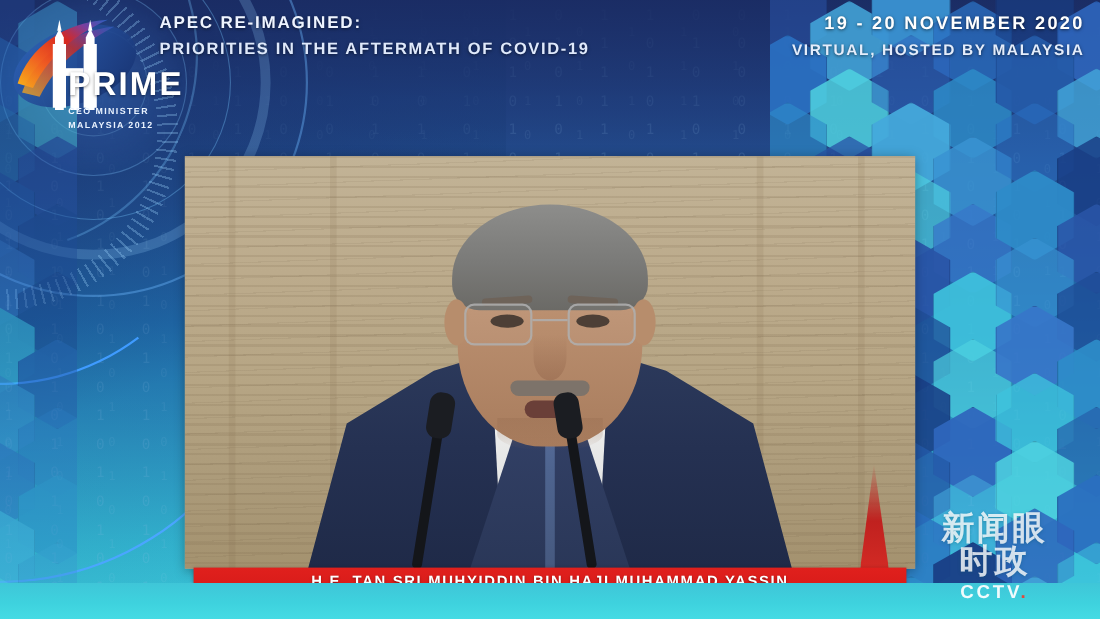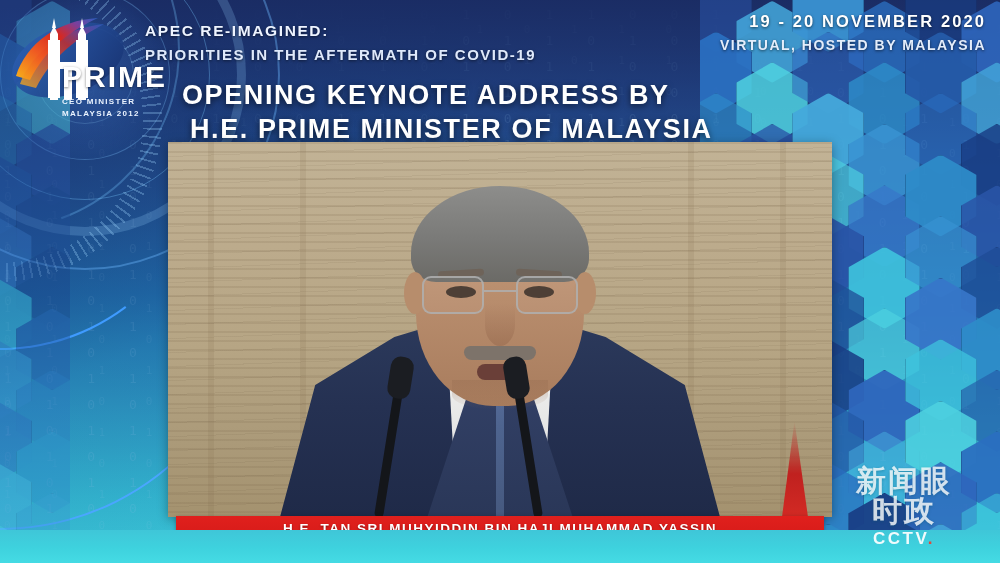--- a/index.html
+++ b/index.html
@@ -58,21 +58,21 @@
 
   
   .hexwrap{ position:absolute; right:0; top:0; width:300px; height:563px; overflow:hidden; }
   .hex{
     position:absolute; width:72px; height:82px;
     clip-path:polygon(50% 0%,100% 25%,100% 75%,50% 100%,0% 75%,0% 25%);
   }
   .hexwrap.left{ left:0; right:auto; width:70px; opacity:.5; }
 
   
-  .hdr-left{ position:absolute; left:145px; top:12px;margin-top:10px; }
+  .hdr-left{ position:absolute; left:145px; top:12px; }
   .hdr-right{ position:absolute; right:14px; top:12px; text-align:right; }
   .hdr-l1{
     color:#eef4ff; font-size:15.5px; font-weight:bold; letter-spacing:1.6px;
     text-shadow:0 1px 3px rgba(0,0,0,.55);
   }
   .hdr-l2{
     color:#dfe9fb; font-size:15px; font-weight:bold; letter-spacing:1.5px; margin-top:6px;
     text-shadow:0 1px 3px rgba(0,0,0,.55);
   }
   .hdr-r1{
@@ -436,24 +436,20 @@
   <div class="hdr-left">
     <div class="hdr-l1">APEC RE-IMAGINED:</div>
     <div class="hdr-l2">PRIORITIES IN THE AFTERMATH OF COVID-19</div>
   </div>
 
   <div class="hdr-right">
     <div class="hdr-r1">19 - 20 NOVEMBER 2020</div>
     <div class="hdr-r2">VIRTUAL, HOSTED BY MALAYSIA</div>
   </div>
 
-  <div class="title">
-    <div>OPENING KEYNOTE ADDRESS BY</div>
-    <div class="l2">H.E. PRIME MINISTER OF MALAYSIA</div>
-  </div>
 
   <div class="video">
     <div class="vbg"></div>
     <div class="vgrain"></div>
     <div class="vcol" style="left:40px"></div>
     <div class="vcol" style="left:132px"></div>
     <div class="vcol" style="left:520px"></div>
     <div class="vcol" style="left:612px"></div>
 
     <div class="person">

